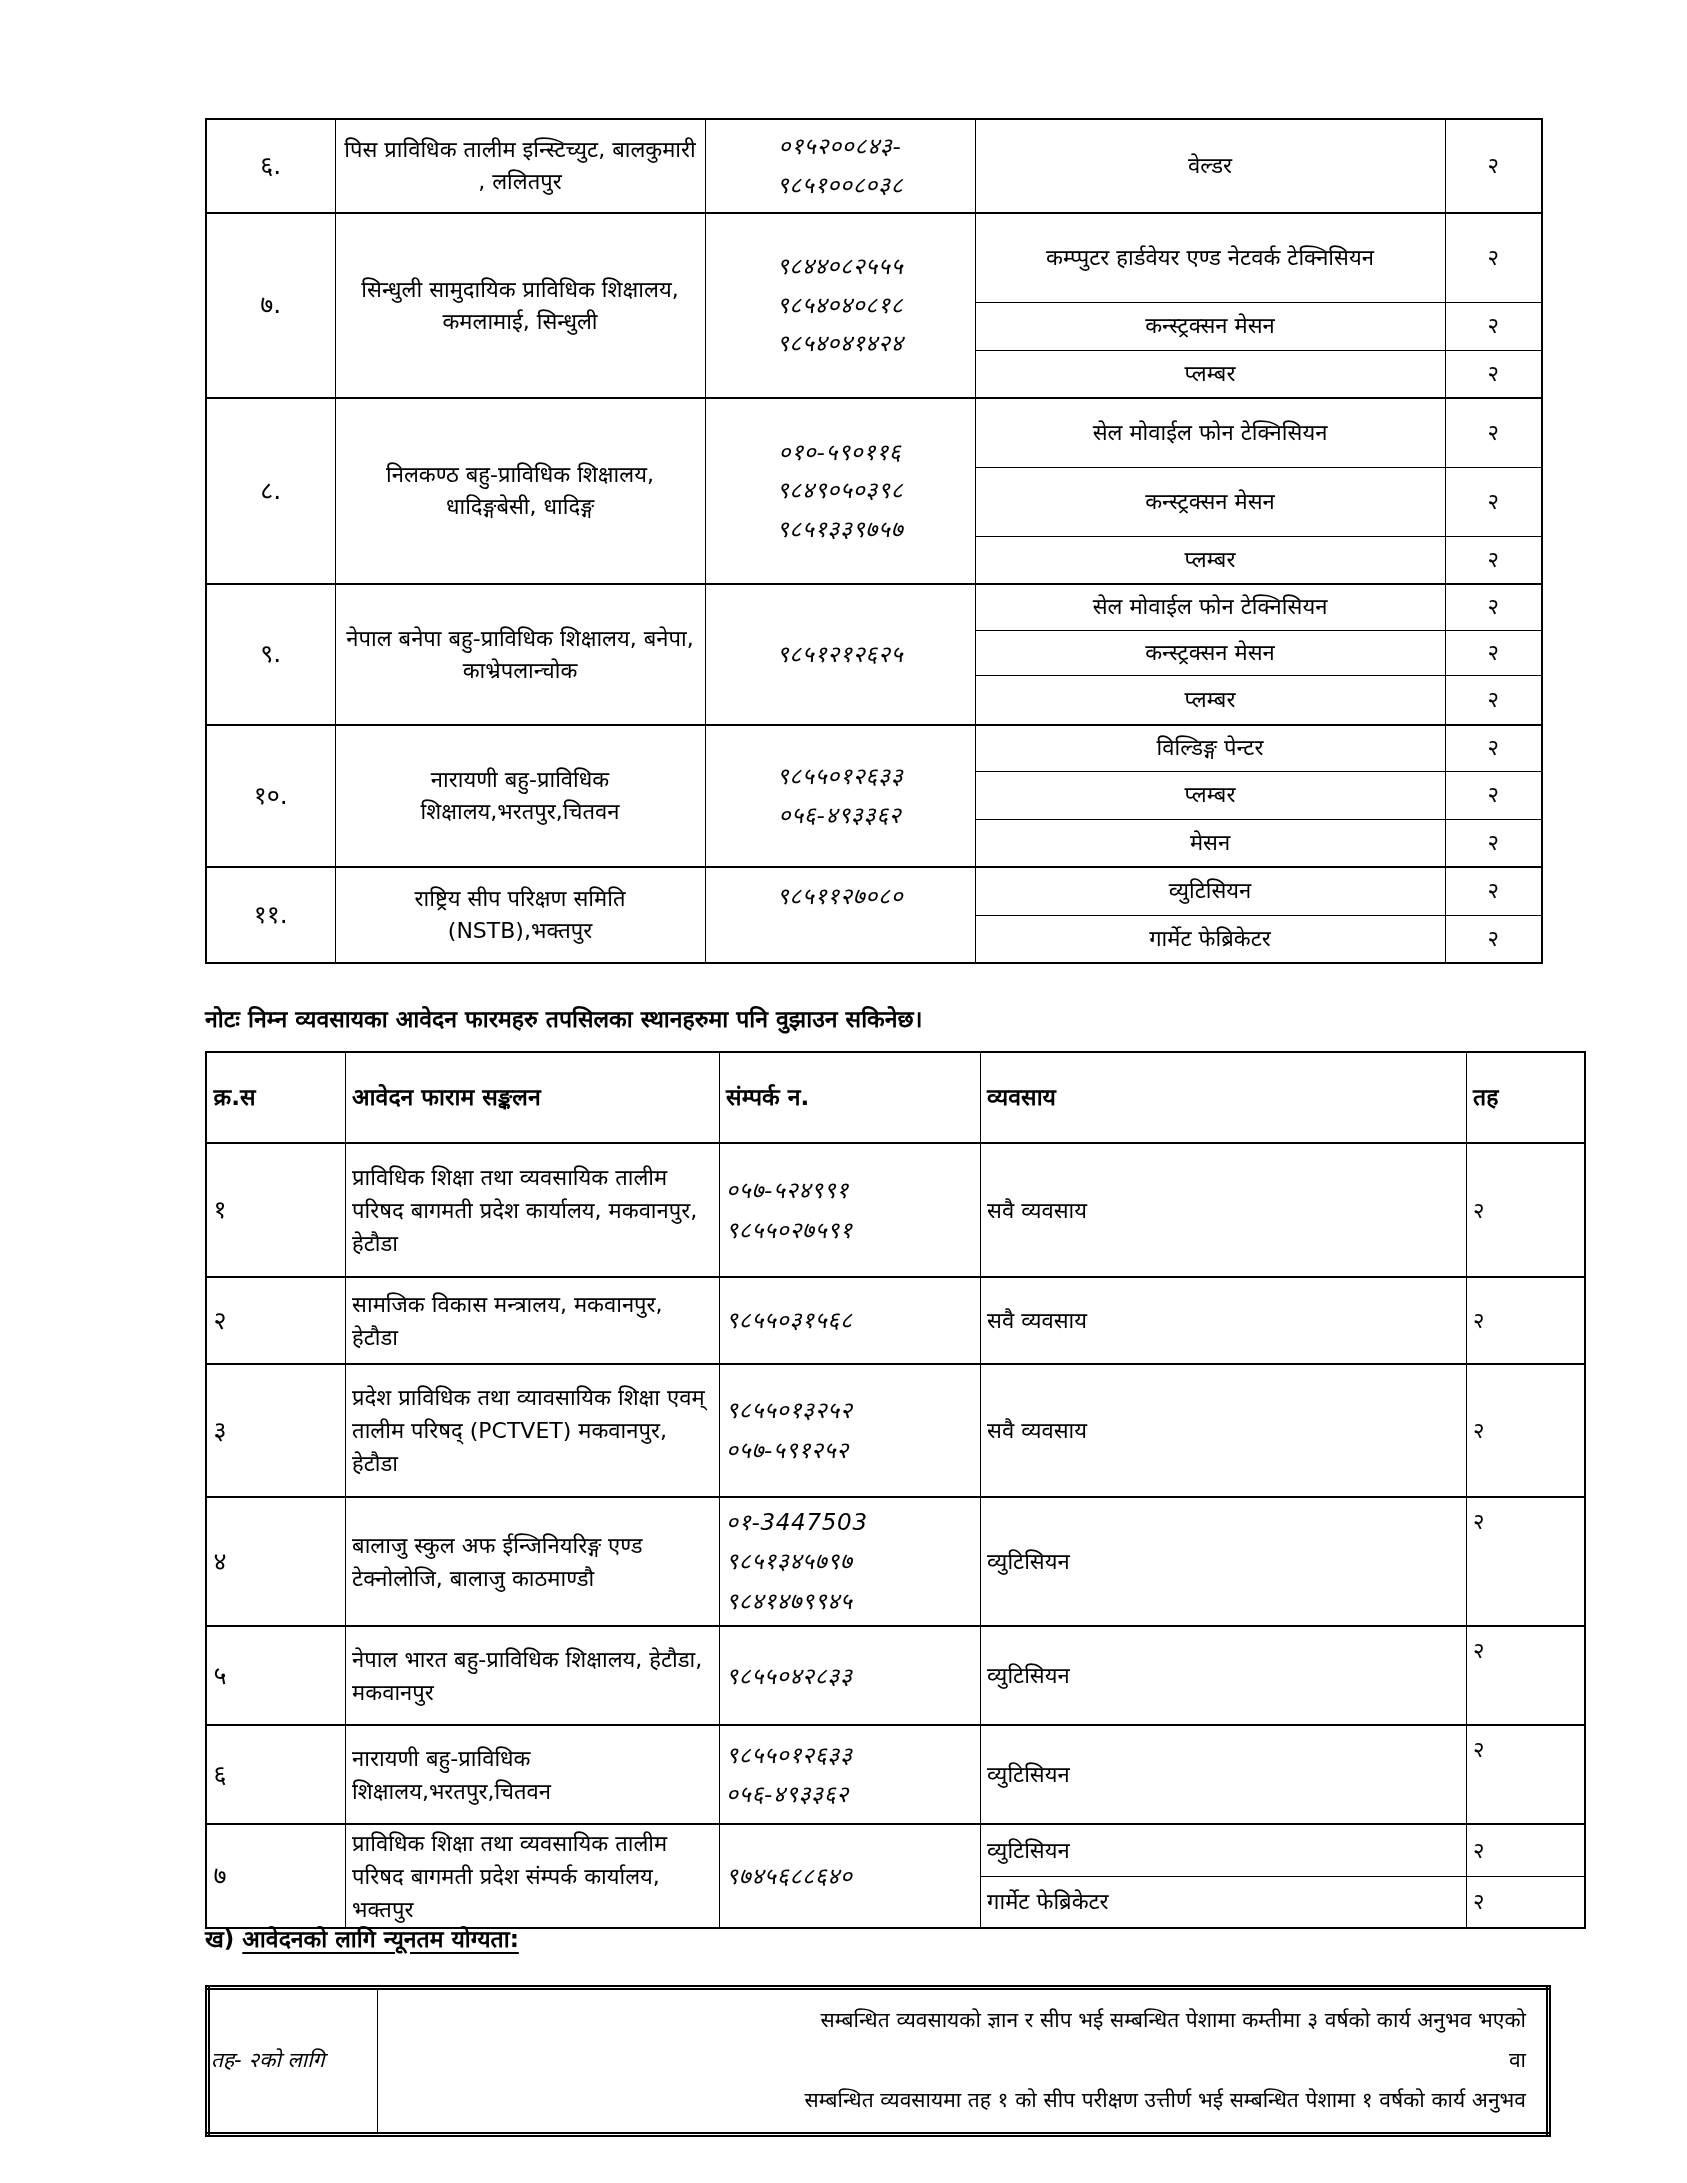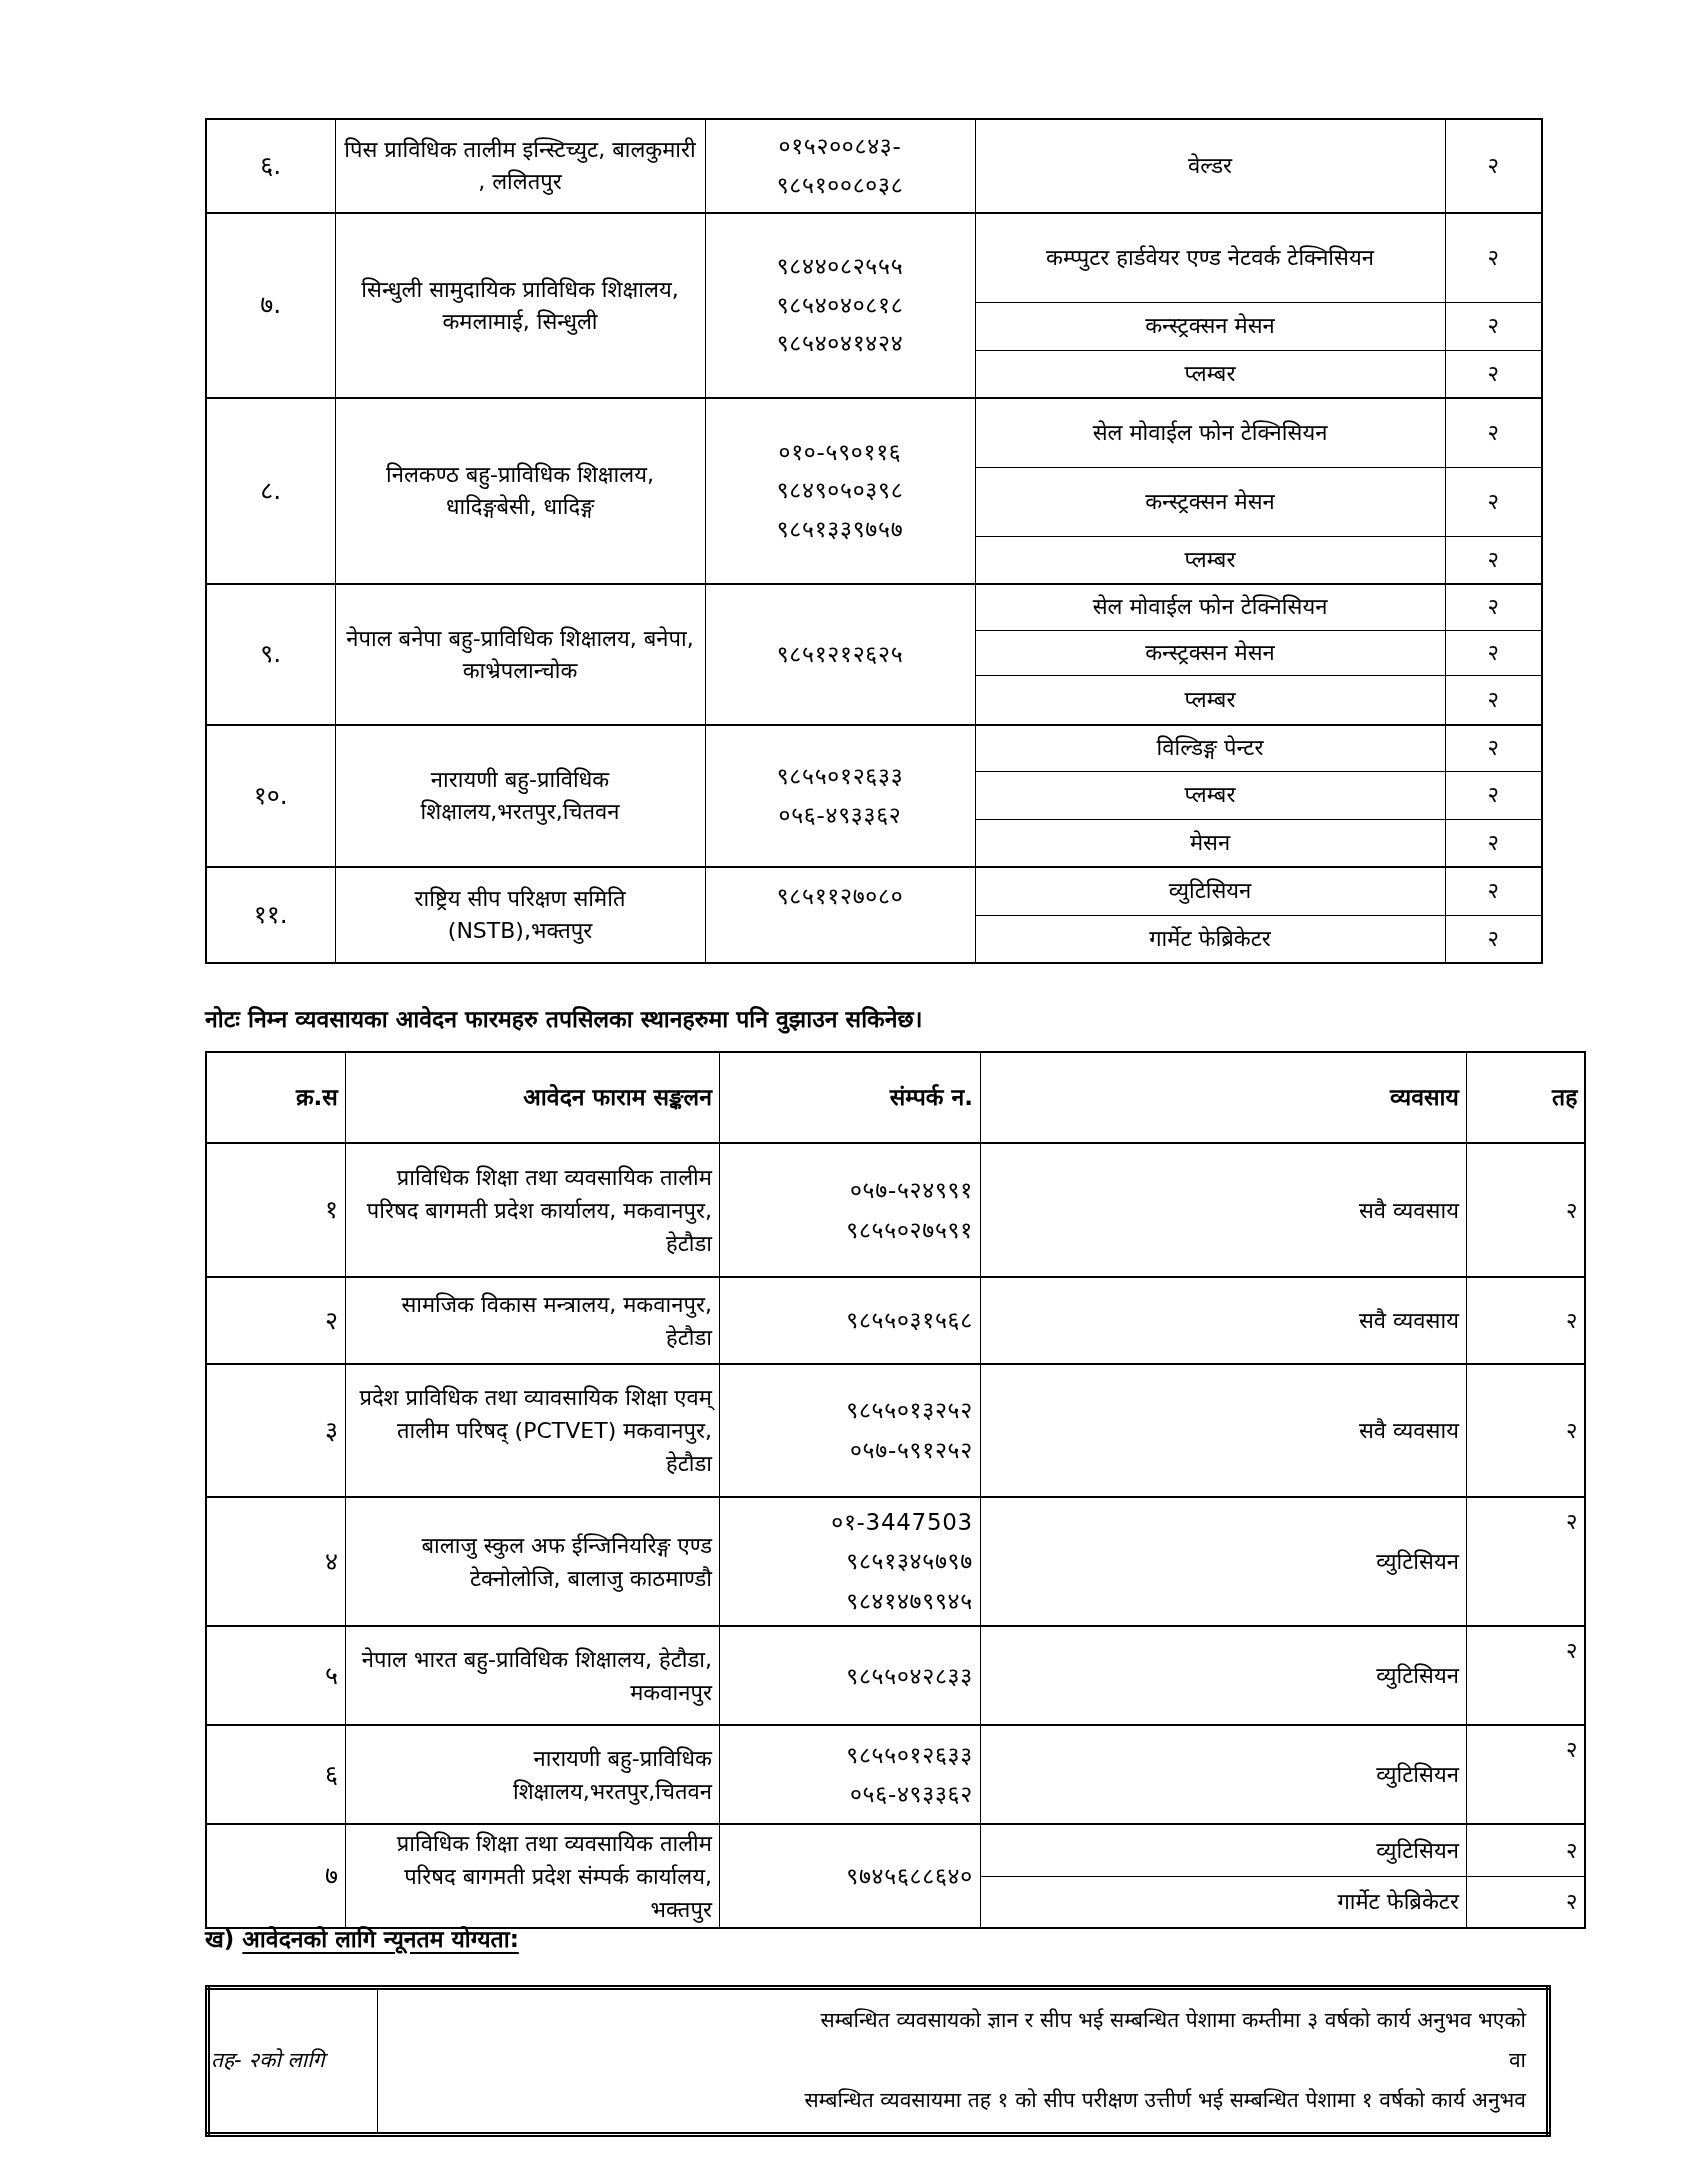--- a/index.html
+++ b/index.html
@@ -12,29 +12,29 @@
 
   table{border-collapse:collapse;table-layout:fixed;}
   td,th{border:1.3px solid #000;overflow:hidden;}
 
   
   .t1{position:absolute;left:205px;top:118px;width:1336px;border:2.6px solid #000;}
   .t1 td{text-align:center;vertical-align:middle;font-size:22px;line-height:1.45;padding:1.3px 6.6px;}
   .t1 td.sn{font-size:25px;}
   .t1 td.phone{font-size:23px;letter-spacing:0.7px;}
   .t1 tr.rowstart td{border-top-width:2.6px;}
-  .phone-line{display:block;margin:5.3px 0;}
+  .phone-line{display:block;margin:5.3px 0;font-style:italic;}
 
   
   .note{position:absolute;left:205px;top:1002px;width:1323px;
         font-size:23px;font-weight:bold;}
 
   
   .t2{position:absolute;left:205px;top:1051px;width:1379px;border:2.6px solid #000;}
-  .t2 td{text-align:right;vertical-align:middle;font-size:22px;line-height:1.5;padding:1.3px 6.6px;}
+  .t2 td{text-align:left;vertical-align:middle;font-size:22px;line-height:1.5;padding:1.3px 6.6px;}
   .t2 td.hdr{font-weight:bold;font-size:23px;}
   .t2 td.sn{font-size:25px;}
   .t2 td.phone{font-size:23px;letter-spacing:0.7px;}
   .t2 tr.rowstart td{border-top-width:2.6px;}
   td.vtop{vertical-align:top;padding-top:6.6px;}
 
   
   .qual-head{position:absolute;left:205px;top:1922px;font-size:23px;font-weight:bold;}
   .qual-head .ul{text-decoration:underline;text-underline-offset:4.6px;}
 

